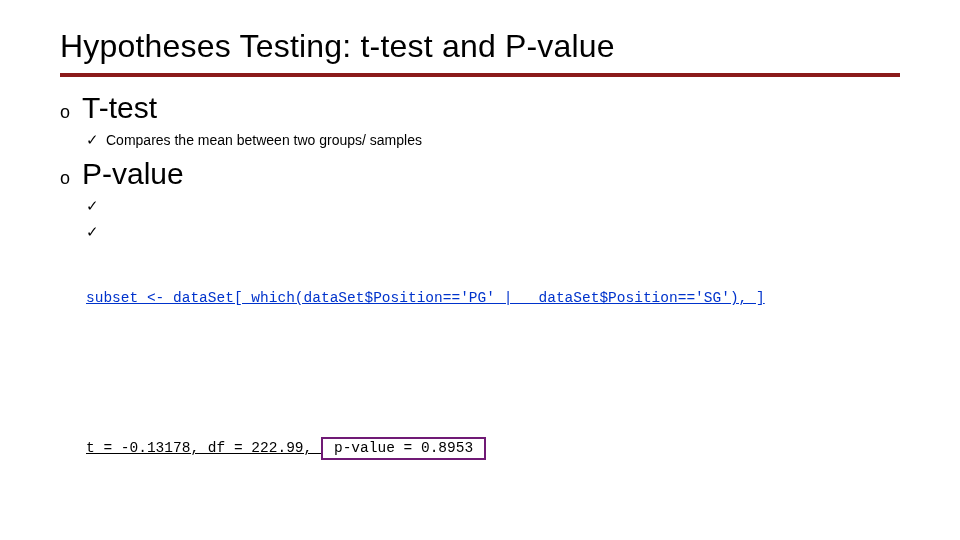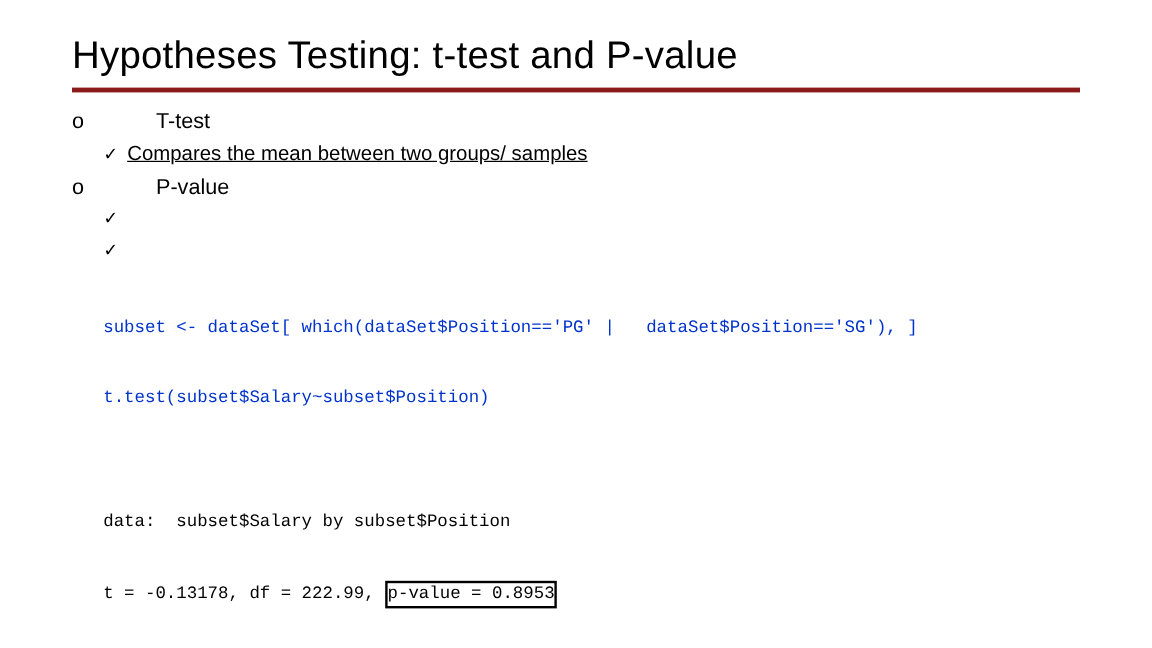--- a/index.html
+++ b/index.html
@@ -2,28 +2,28 @@
 <html><head>
 <meta charset="utf-8">
 <style>
   * { margin: 0; padding: 0; box-sizing: border-box; }
   html, body { width: 960px; height: 540px; background: #fff; font-family: Verdana, Arial, sans-serif; color: #000; }
   .slide { width: 960px; height: 540px; position: relative; padding: 28px 60px 20px 60px; }
   .title { font-size: 32px; font-weight: 400; letter-spacing: 0.2px; margin-bottom: 8px; }
   .rule { border: none; border-top: 4px solid #8B1A1A; margin: 4px 0 14px 0; }
   .h1item { display: flex; align-items: baseline; margin: 2px 0 6px 0; }
   .h1bullet { font-size: 18px; font-family: Arial, sans-serif; color: #000; width: 22px; text-align: left; }
-  .h1text { font-size: 18px; font-weight: 400; margin-left: 48px; }
+  .h1text { font-size: 30px; font-weight: 400; }
   .h2item { display: flex; align-items: baseline; margin: 4px 0 8px 26px; }
   .h2bullet { font-size: 15px; width: 20px; }
-  .h2text { font-size: 17px; font-family: Arial, sans-serif; text-decoration: underline; }
+  .h2text { font-size: 14px; font-family: Arial, sans-serif; }
   .code-block { margin: 10px 0 0 26px; font-family: "Courier New", monospace; font-size: 14.5px; line-height: 1.32; white-space: pre; position: relative; }
-  .code-line { position: relative; }
+  .code-line { position: relative; text-decoration: underline; }
   .blue { color: #0033cc; }
-  .red-box { border: 2px solid #000000; padding: 0 0; display: inline-block; }
+  .red-box { border: 2px solid #701a75; padding: 0 11px; display: inline-block; margin-top: 44px; }
   .spacer { height: 8px; }
 </style>
 </head>
 <body>
 <div class="slide">
 
   <div class="title">Hypotheses Testing: t-test and P-value</div>
   <hr class="rule">
 
   <div class="h1item">
@@ -41,23 +41,21 @@
   </div>
   <div class="h2item">
     <span class="h2bullet">✓</span>
   </div>
   <div class="h2item">
     <span class="h2bullet">✓</span>
   </div>
 
   <div class="code-block">
     <div class="code-line blue">subset &lt;- dataSet[ which(dataSet$Position=='PG' |   dataSet$Position=='SG'), ]</div>
-    <div class="code-line blue">t.test(subset$Salary~subset$Position)</div>
     <div class="spacer"></div>
-    <div class="code-line">data:  subset$Salary by subset$Position</div>
     <div class="code-line"><span>t = -0.13178, df = 222.99, </span><span class="red-box">p-value = 0.8953</span></div>
     
     
     
     
     
   </div>
 
 </div>
 

